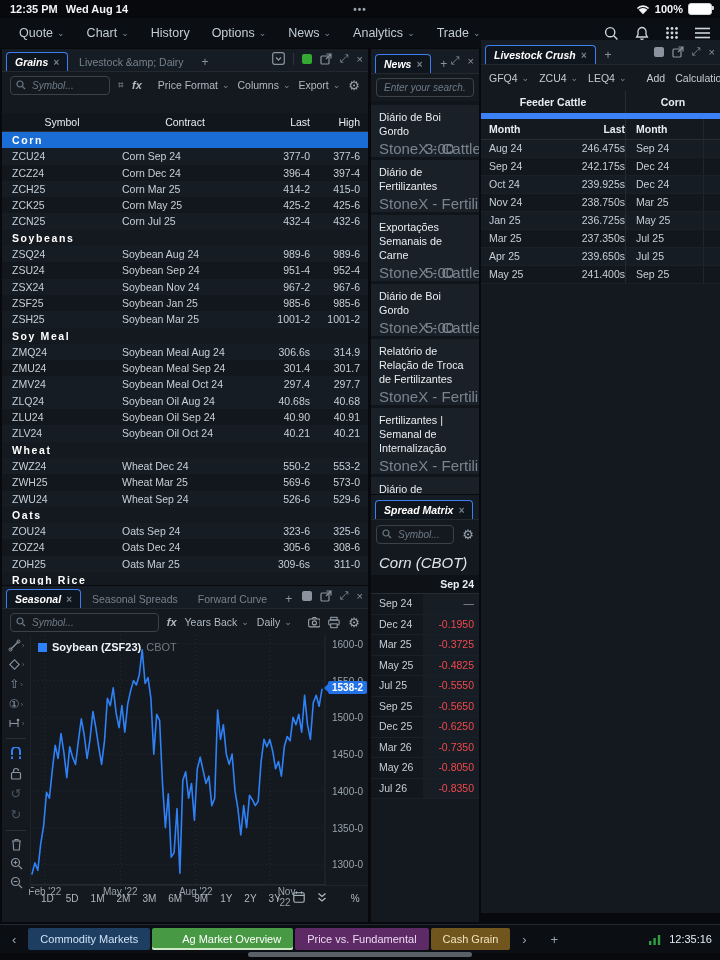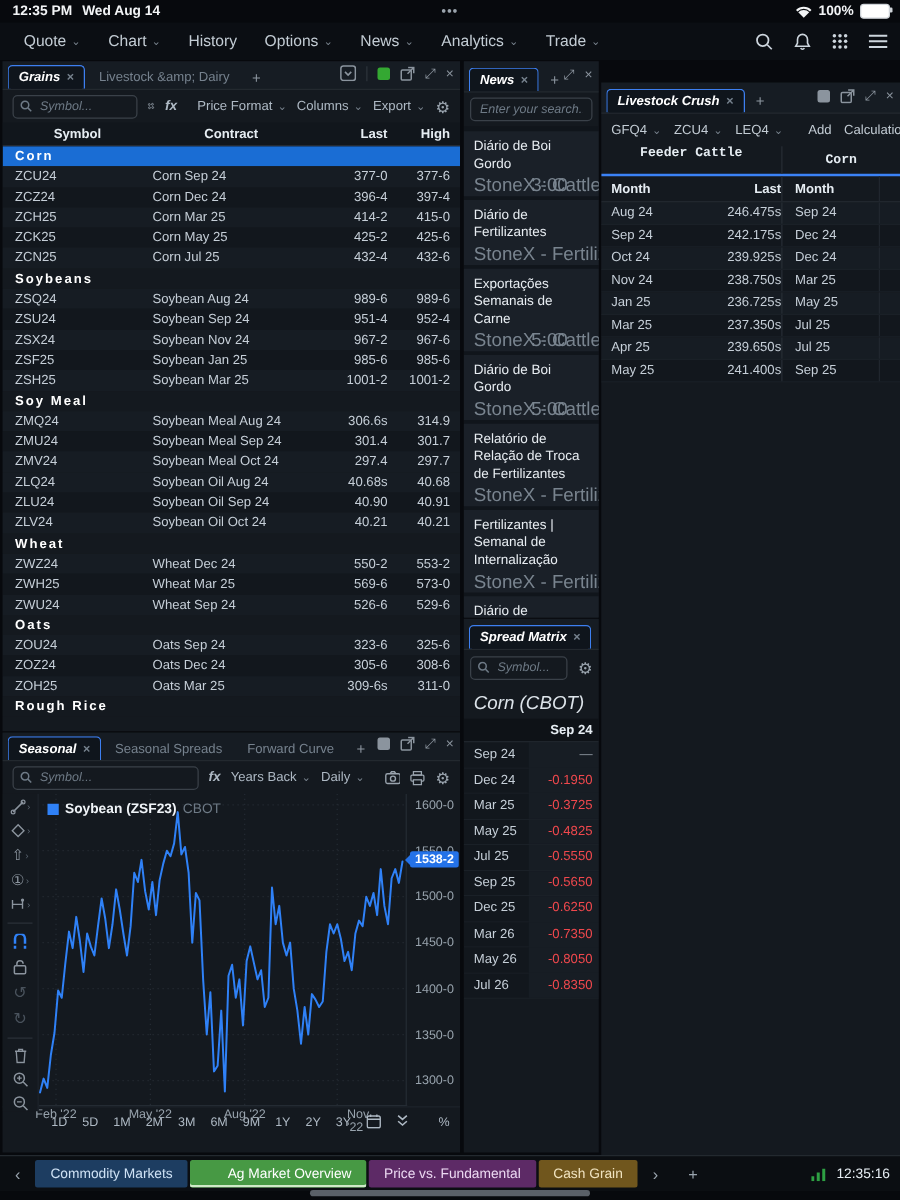--- a/index.html
+++ b/index.html
@@ -31,21 +31,21 @@
   .sq{width:10px;height:10px;border-radius:2px;display:inline-block;}
   .tb-divider{width:1px;height:12px;background:#2c333b;}
   .toolbar{display:flex;align-items:center;gap:8px;padding:0 8px;color:#aeb9c4;font-size:10.5px;}
   .searchbox{display:flex;align-items:center;gap:4px;border:1px solid #3a4149;border-radius:4px;height:17px;padding:0 5px;color:#6e7a86;}
   .searchbox input{background:transparent;border:none;outline:none;color:#cdd5dd;font-style:italic;font-size:10px;width:70px;font-family:"Liberation Sans",sans-serif;}
   .searchbox input::placeholder{color:#6e7a86;}
   .fx{font-style:italic;font-weight:bold;font-size:11px;color:#aeb9c4;}
   .dd{display:flex;align-items:center;gap:4px;white-space:nowrap;}
   .gear{font-size:13px;color:#9aa4ae;}
   
-  .g-head{display:flex;height:18px;align-items:center;font-weight:bold;font-size:10.5px;color:#e6edf3;background:#11161c;border-bottom:1px solid #262c34;}
+  .g-head{display:flex;height:18px;align-items:center;font-weight:normal;font-size:10.5px;color:#e6edf3;background:#11161c;border-bottom:1px solid #262c34;margin-top:15px;}
   .c1{width:120px;padding-left:10px;box-sizing:border-box;}
   .c2{flex:1;}
   .c3{width:62px;text-align:right;}
   .c4{width:58px;text-align:right;padding-right:8px;box-sizing:border-box;}
   .g-head .c1,.g-head .c2{text-align:center;padding-left:0;}
   .g-body{height:470px;overflow:hidden;}
   .g-sec{height:16.3px;line-height:16.3px;padding-left:10px;font-size:10.5px;font-weight:bold;color:#fff;letter-spacing:1.6px;background:#14191f;}
   .g-sec.hl{background:#1a6dd4;}
   .g-row{display:flex;height:16.3px;line-height:16.3px;font-size:10.5px;color:#c6cfd8;}
   .g-row:nth-child(odd){background:#161c23;}
@@ -84,21 +84,21 @@
   .sp-head{display:flex;height:18px;align-items:center;background:#0e1217;font-size:10.5px;font-weight:bold;color:#e6edf3;border-bottom:1px solid #262c34;}
   .sp-lblh{width:52px;}
   .sp-valh{flex:1;text-align:right;padding-right:5px;}
   .sp-row{display:flex;height:19.5px;line-height:19.5px;font-size:10.5px;border-bottom:1px solid #1a2027;}
   .sp-lbl{width:52px;padding-left:8px;box-sizing:border-box;background:#12171d;color:#c6cfd8;}
   .sp-val{flex:1;text-align:right;padding-right:5px;background:#171d24;}
   .sp-val.neg{color:#f0484d;}
   .sp-val.dim{color:#8b949e;}
   
   .lv-toolbar{display:flex;align-items:center;gap:10px;padding:0 8px;height:26px;font-size:10.5px;color:#c3ccd4;white-space:nowrap;overflow:hidden;}
-  .lv-group{display:flex;height:22px;font-size:10.5px;font-weight:bold;color:#e6edf3;border-bottom:2px solid #3b82f6;font-family:Liberation Mono, monospace;}
+  .lv-group{display:flex;height:22px;align-items:center;font-size:10.5px;font-weight:bold;color:#e6edf3;border-bottom:6px solid #3b82f6;}
   .lv-g1{width:144px;text-align:center;}
   .lv-g2{flex:1;text-align:center;border-left:1px solid #262c34;height:100%;line-height:22px;}
   .lv-head{display:flex;height:20px;line-height:20px;font-size:10.5px;font-weight:bold;color:#e6edf3;border-bottom:1px solid #262c34;}
   .lc1{width:72px;padding-left:8px;box-sizing:border-box;}
   .lc2{width:72px;text-align:right;}
   .lc3{width:78px;padding-left:10px;box-sizing:border-box;border-left:1px solid #262c34;}
   .lc4{flex:1;border-left:1px solid #20262e;}
   .lv-row{display:flex;height:17px;line-height:17px;font-size:10.5px;color:#c6cfd8;border-bottom:1px solid #1a2027;}
   .lv-row:nth-child(odd){background:#161c23;}
   .lv-row:nth-child(even){background:#12171d;}
@@ -725,21 +725,21 @@
           <span class="sp-lbl">May 26</span>
           <span class="sp-val neg">-0.8050</span>
         </div>
         <div class="sp-row">
           <span class="sp-lbl">Jul 26</span>
           <span class="sp-val neg">-0.8350</span>
         </div>
       </div>
   </div>
 
-  <div class="panel" id="livestock" style="left:481px;top:66px;width:239px;height:873px;">
+  <div class="panel" id="livestock" style="left:481px;top:40px;width:239px;height:873px;">
     <div class="tabbar" style="height:24px;">
       <div class="tab active">
         <span>Livestock Crush</span>
         <span class="x">×</span>
       </div>
       <div class="tab-plus">+</div>
       <div class="tab-icons" style="top:5px;">
         <span class="sq" style="background:#8b949e;"></span>
         <svg class="ic" width="12" height="12" viewBox="0 0 12 12">
             <rect x="1" y="3" width="8" height="8" rx="1" fill="none" stroke="#8b949e" stroke-width="1.2"></rect>

